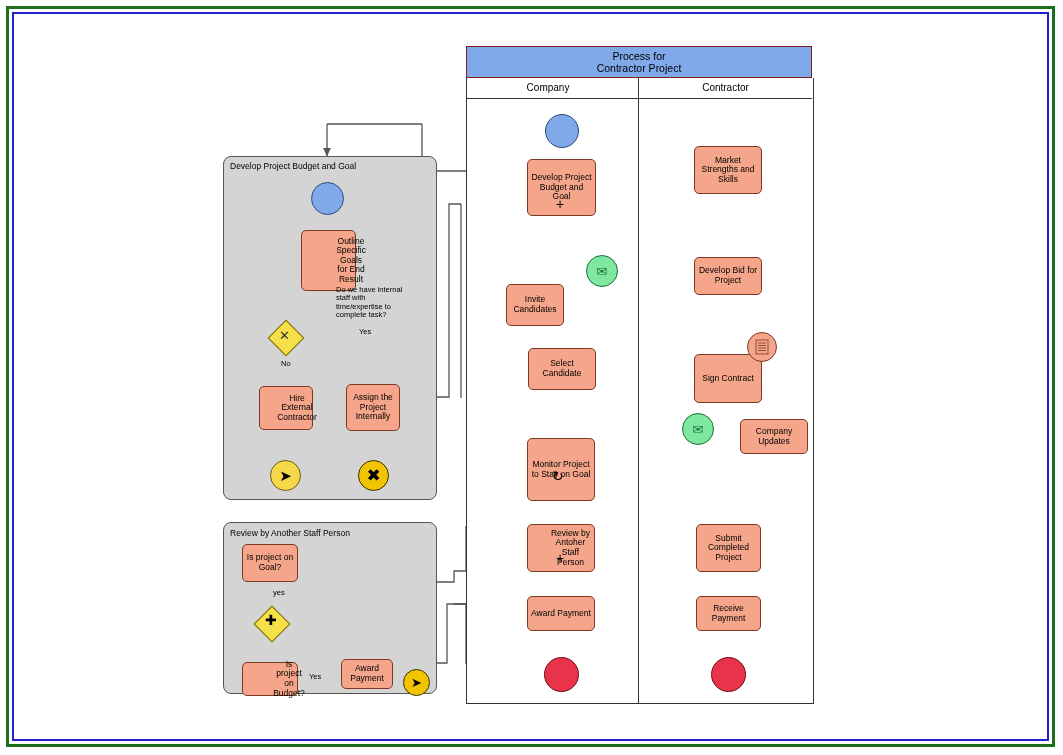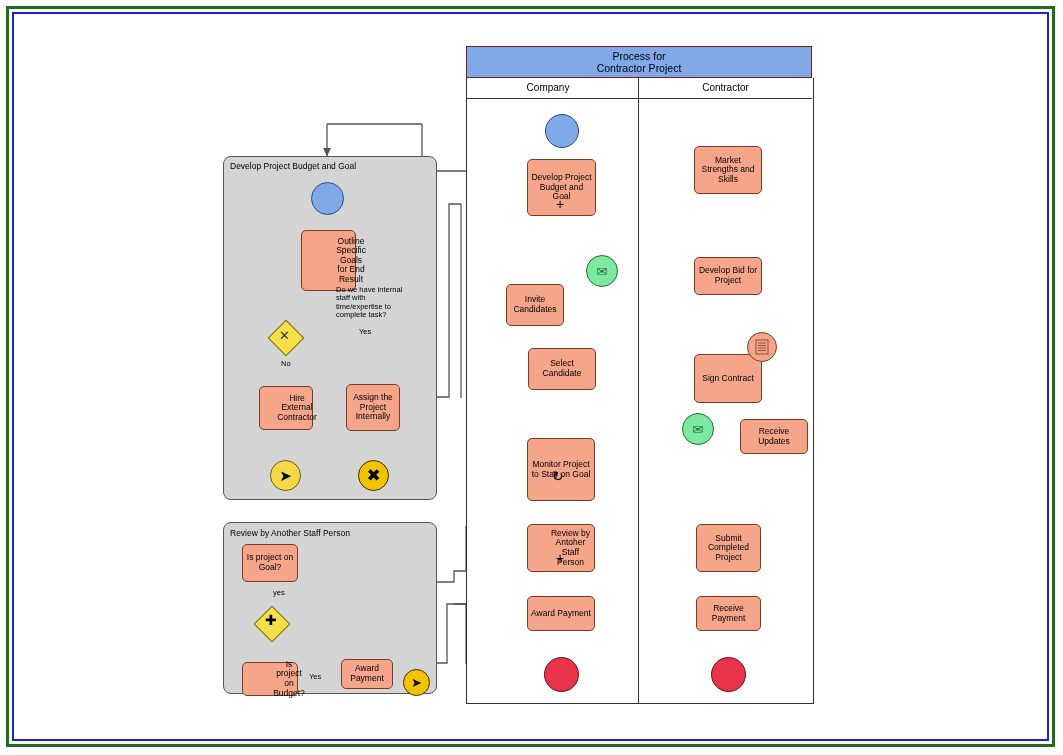--- a/index.html
+++ b/index.html
@@ -201,19 +201,19 @@
     <div class="node docicon" style="left:733px;top:318px;width:30px;height:30px;flex-direction:column;">
       <svg width="14" height="16" viewBox="0 0 14 16">
         <rect x="1" y="1" width="12" height="14" fill="#f4a58a" stroke="#7a3a24" stroke-width="0.8"></rect>
         <line x1="3" y1="4" x2="11" y2="4" stroke="#7a3a24" stroke-width="0.8"></line>
         <line x1="3" y1="6.5" x2="11" y2="6.5" stroke="#7a3a24" stroke-width="0.8"></line>
         <line x1="3" y1="9" x2="11" y2="9" stroke="#7a3a24" stroke-width="0.8"></line>
         <line x1="3" y1="11.5" x2="11" y2="11.5" stroke="#7a3a24" stroke-width="0.8"></line>
       </svg>
     </div>
 
-    <div class="node task" style="left:726px;top:405px;width:68px;height:35px;">Receive Updates</div>
+    <div class="node task" style="left:726px;top:405px;width:68px;height:35px;">Company Updates</div>
     <div class="node task" style="left:682px;top:510px;width:65px;height:48px;">Submit Completed Project</div>
     <div class="node task" style="left:682px;top:582px;width:65px;height:35px;">Receive Payment</div>
     <div class="node circ endev" style="left:697px;top:643px;width:35px;height:35px;"></div>
 
   </div>
 </div>
 
 </body></html>

